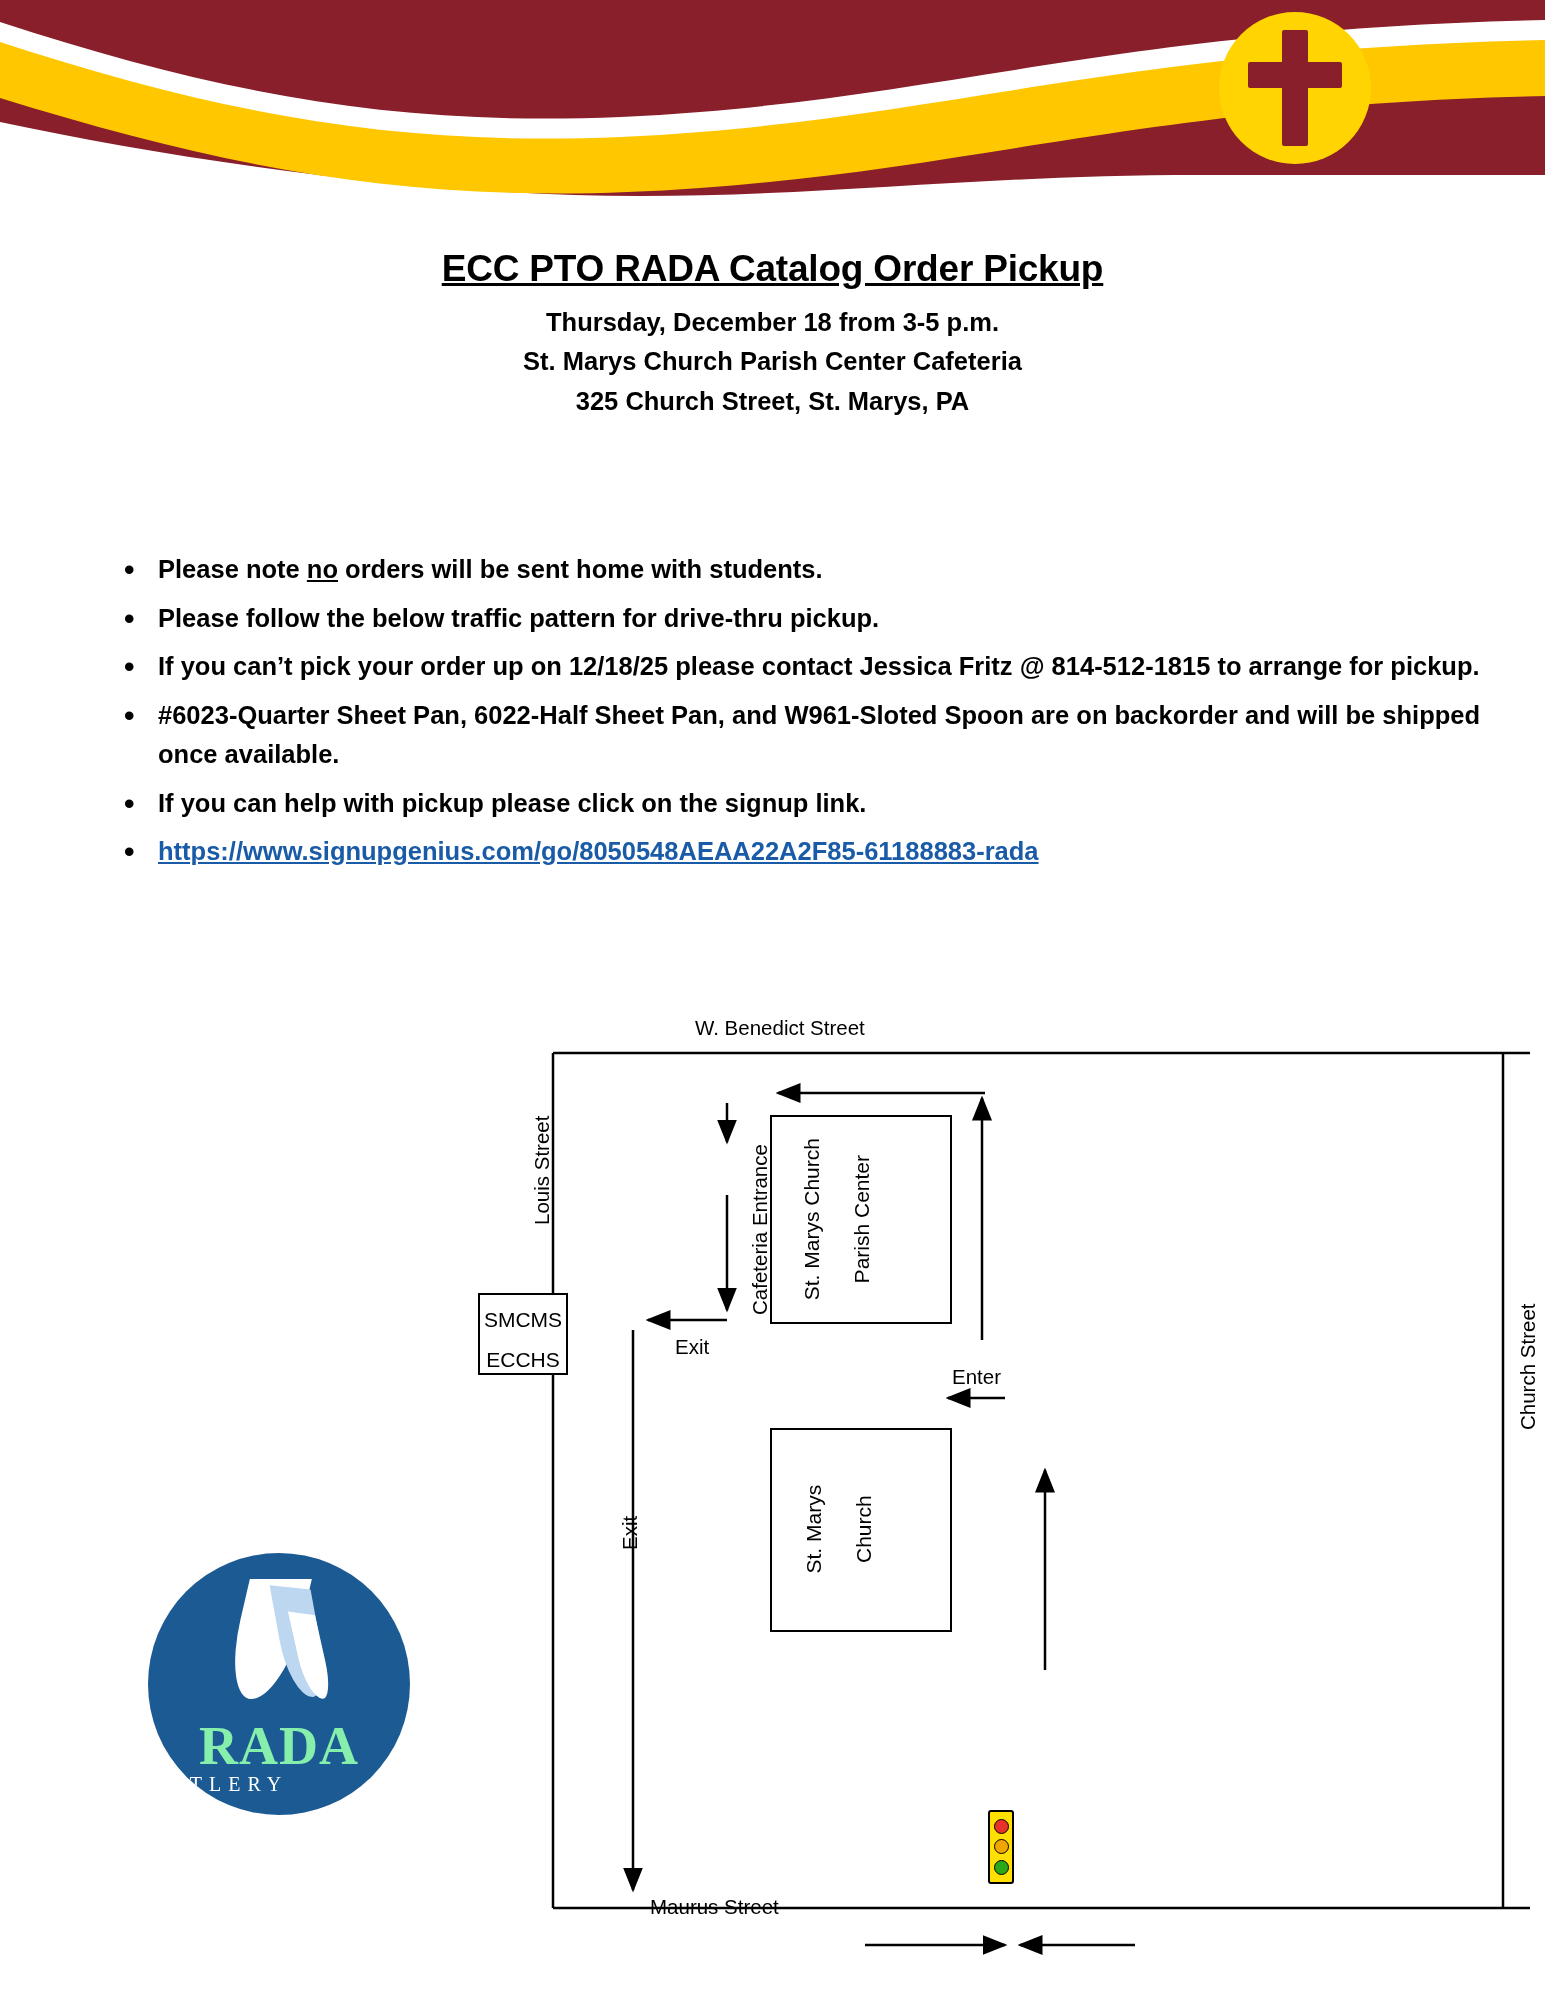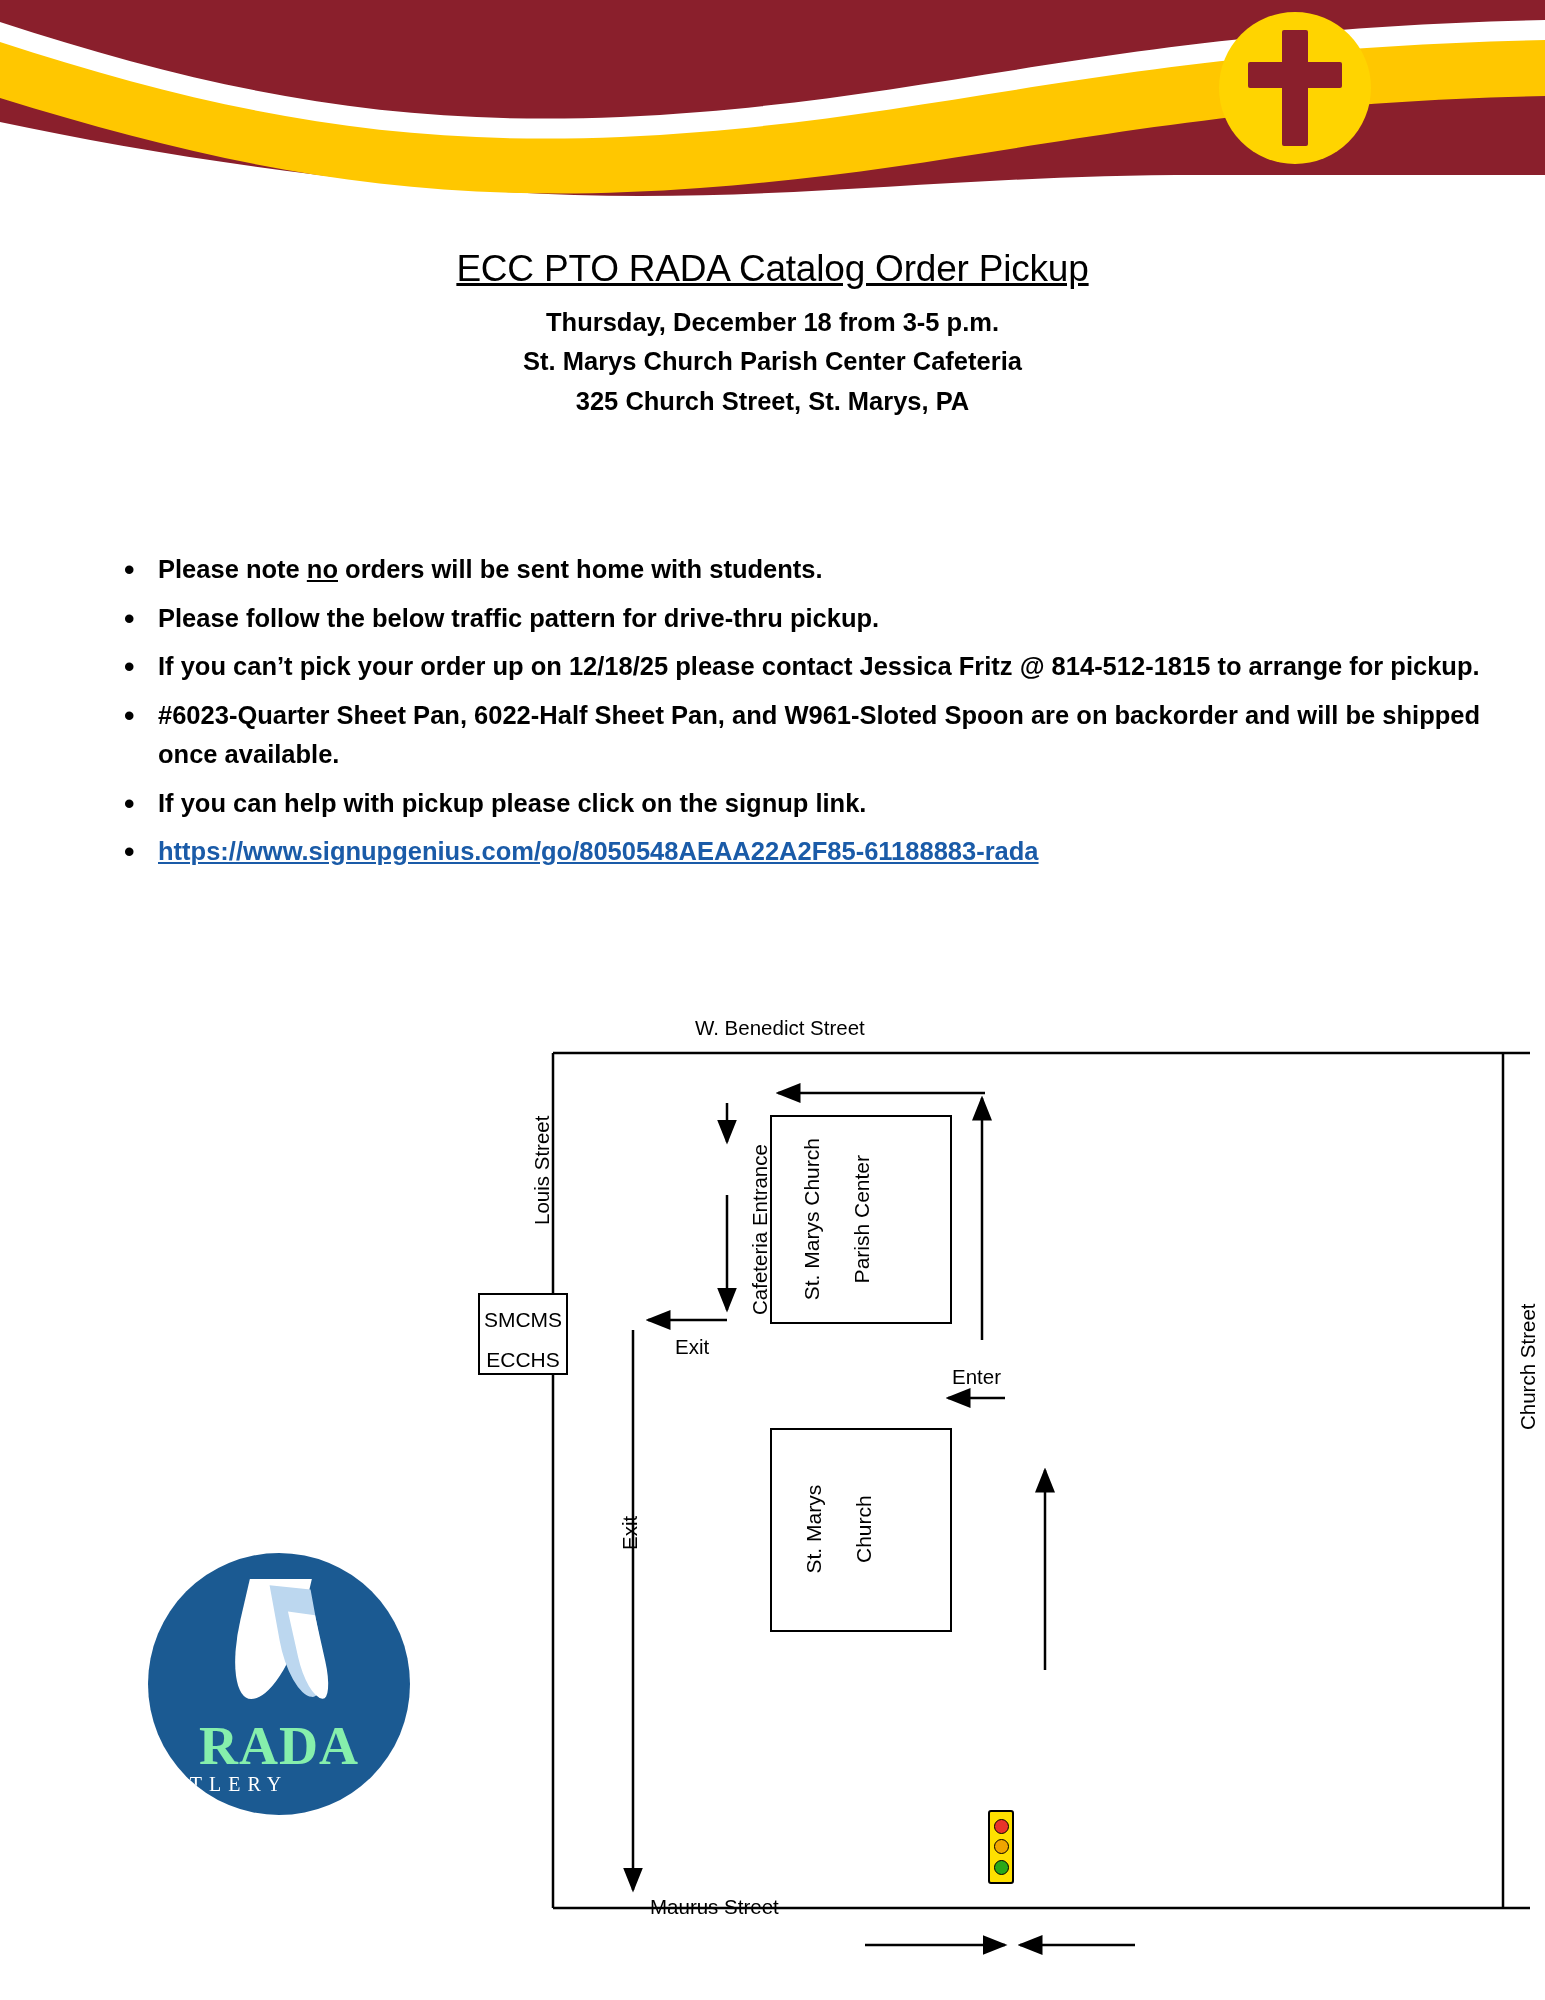--- a/index.html
+++ b/index.html
@@ -29,21 +29,21 @@
   
   .title-block {
     position: absolute;
     left: 0;
     top: 248px;
     width: 1545px;
     text-align: center;
   }
   .doc-title {
     font-size: 37px;
-    font-weight: normal;
+    font-weight: bold;
     text-decoration: underline;
     letter-spacing: -0.2px;
     margin: 0 0 12px 0;
     line-height: 1.15;
   }
   .subline {
     font-size: 25.5px;
     font-weight: bold;
     line-height: 1.55;
     margin: 0;

